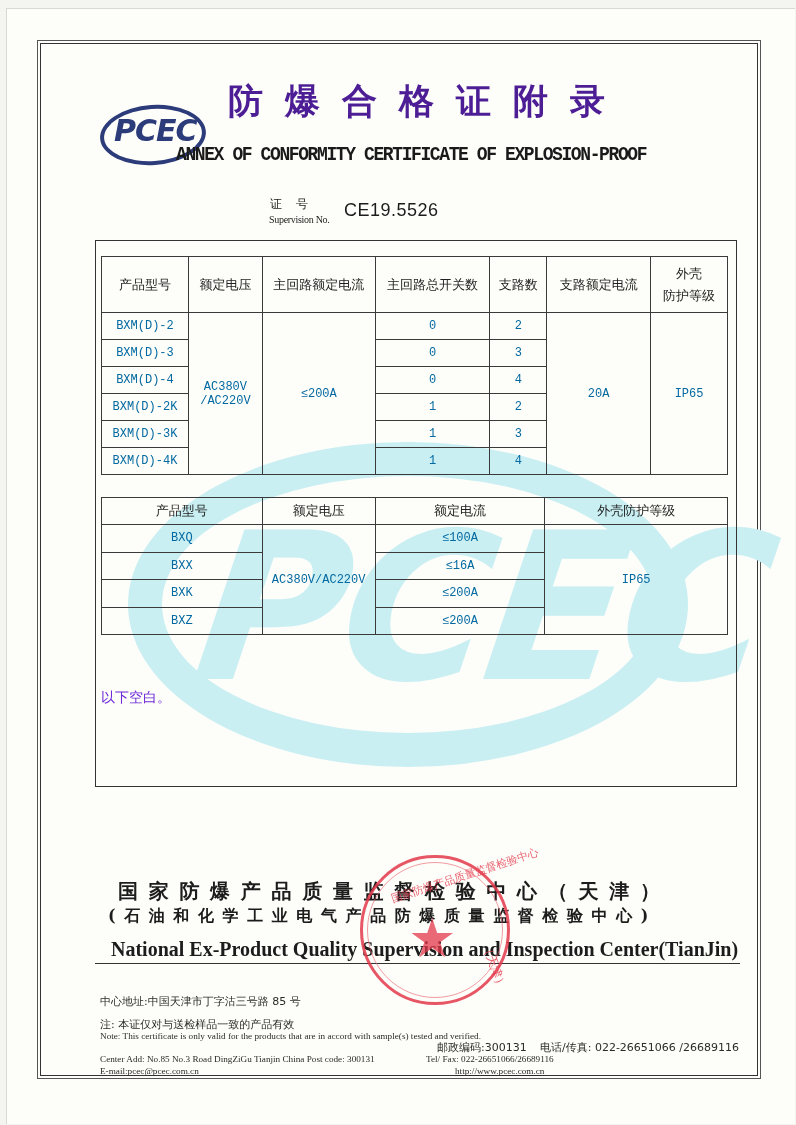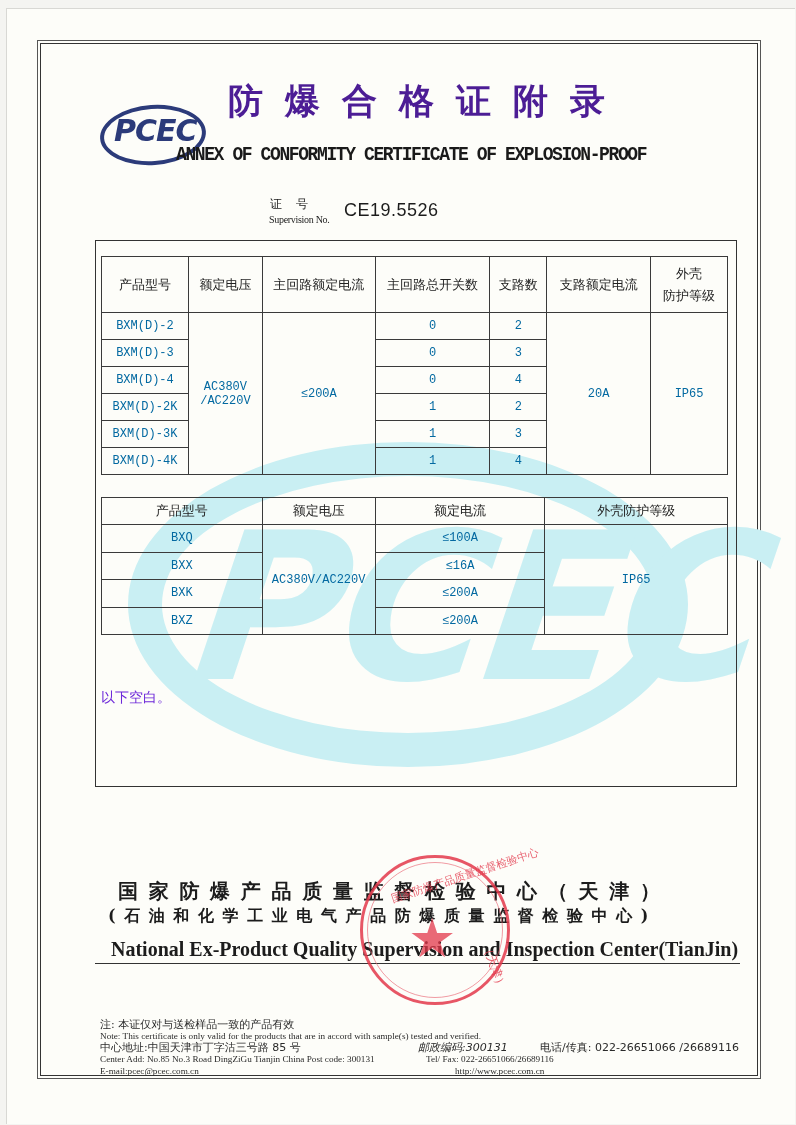--- a/index.html
+++ b/index.html
@@ -252,19 +252,19 @@
 <div class="divider"></div>
 
 <div class="stamp"></div>
 <div class="stamp-inner"></div>
 <div class="stamp-star">★</div>
 <div class="stamp-text" style="left:388px; top:868px; transform:rotate(-18deg); font-size:11px;">国家防爆产品质量监督检验中心</div>
 <div class="stamp-text" style="left:470px; top:958px; transform:rotate(70deg);">（天津）</div>
 
 <div class="foot cn" style="left:100px; top:1019px;">注: 本证仅对与送检样品一致的产品有效</div>
 <div class="foot" style="left:100px; top:1031px;">Note: This certificate is only valid for the products that are in accord with sample(s) tested and verified.</div>
-<div class="foot cn" style="left:100px; top:1042px;">中心地址:中国天津市丁字沽三号路 85 号</div>
+<div class="foot cn" style="left:100px; top:996px;">中心地址:中国天津市丁字沽三号路 85 号</div>
 <div class="foot" style="left:100px; top:1054px;">Center Add: No.85 No.3 Road DingZiGu Tianjin China Post code: 300131</div>
 <div class="foot" style="left:100px; top:1066px;">E-mail:pcec@pcec.com.cn</div>
-<div class="foot cn" style="left:418px; top:1042px;font-style:italic;">邮政编码:300131</div>
+<div class="foot cn" style="left:437px; top:1042px;">邮政编码:300131</div>
 <div class="foot cn" style="left:540px; top:1042px;">电话/传真: 022-26651066 /26689116</div>
 <div class="foot" style="left:426px; top:1054px;">Tel/ Fax: 022-26651066/26689116</div>
 <div class="foot" style="left:435px; top:1066px;"><a>http://www.pcec.com.cn</a></div>
 
 </body></html>

